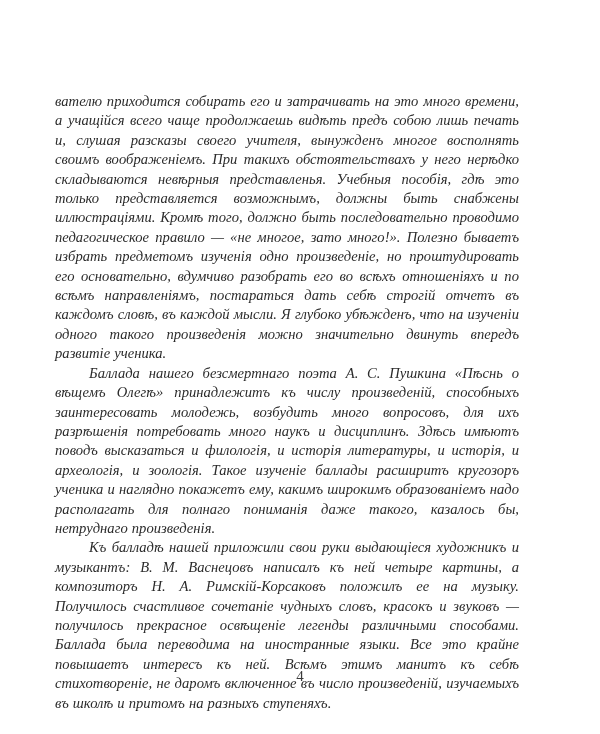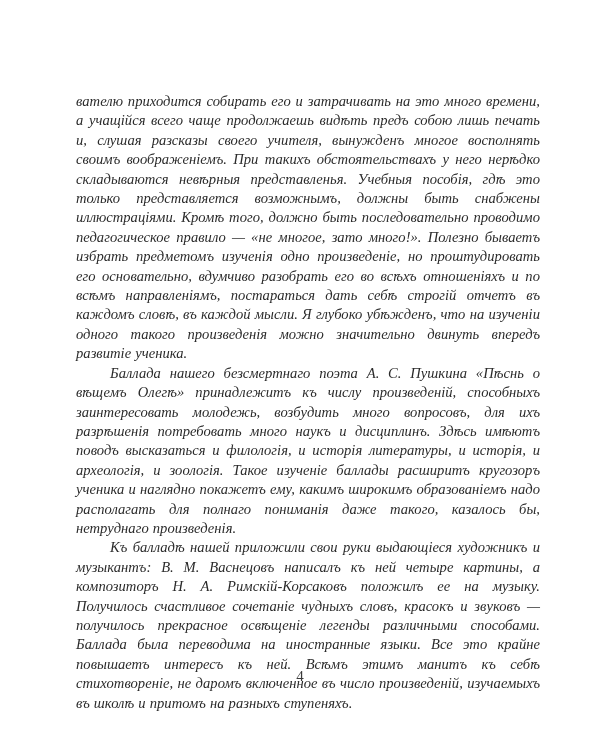--- a/index.html
+++ b/index.html
@@ -11,21 +11,21 @@
   .page {
     position: relative;
     width: 600px;
     height: 734px;
     background: #ffffff;
     overflow: hidden;
     box-sizing: border-box;
   }
   .text-block {
     position: absolute;
-    left: 76px;
+    left: 55px;
     top: 92px;
     width: 464px;
   }
   .para {
     margin: 0;
     font-family: "Liberation Serif", "DejaVu Serif", serif;
     font-style: italic;
     font-size: 14.6px;
     line-height: 19.4px;
     color: #2b2b2b;

